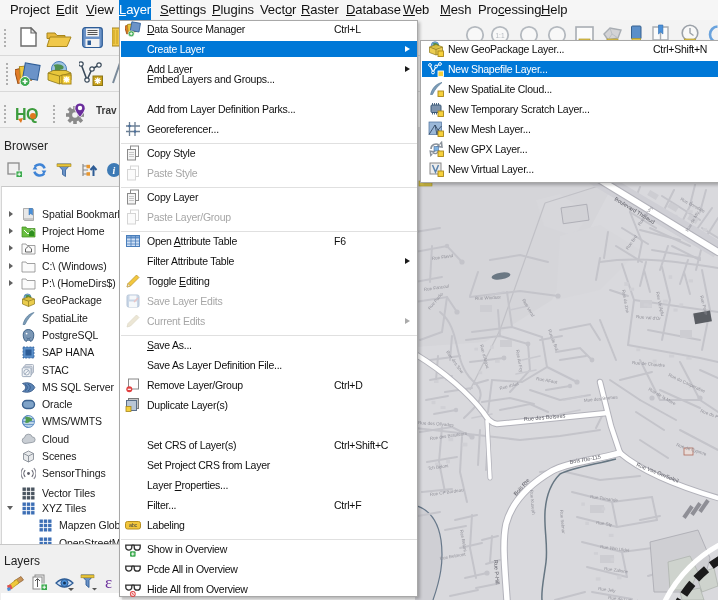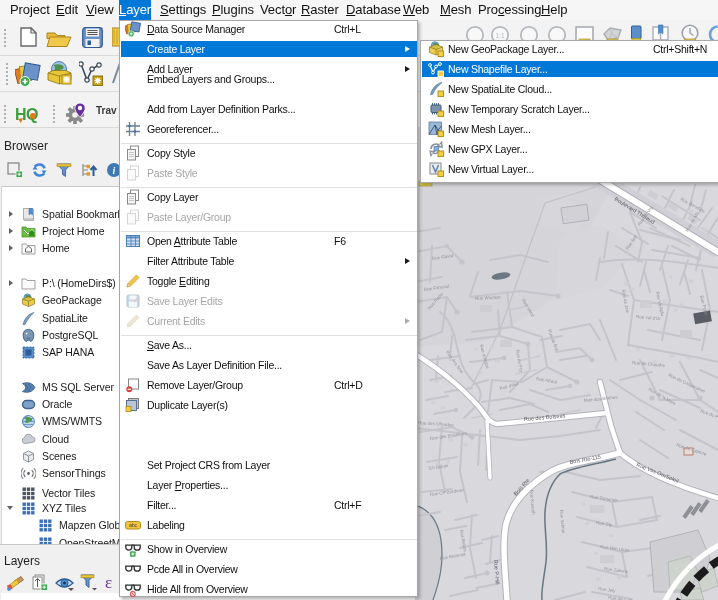--- a/index.html
+++ b/index.html
@@ -483,20 +483,27 @@
         <span class="txt">Project Home</span>
       </div>
       <div class="trow" style="top:53.400000000000006px">
         <span class="arr"></span>
         <span class="ticon"><svg width="15" height="15" viewBox="0 0 15 15" xmlns="http://www.w3.org/2000/svg">
             <path d="M1,3 h4 l1,1.5 h8 v8.5 h-13 Z" fill="#fbfbfb" stroke="#8a8a8a" stroke-width="0.8"></path>
             <path d="M4.5,11 v-3.2 l3,-2.6 3,2.6 v3.2 Z" fill="none" stroke="#555" stroke-width="0.9"></path>
           </svg></span>
         <span class="txt">Home</span>
       </div>
+      <div class="trow" style="top:70.7px">
+        <span class="arr"></span>
+        <span class="ticon"><svg width="15" height="15" viewBox="0 0 15 15" xmlns="http://www.w3.org/2000/svg">
+            <path d="M1,3 h4 l1,1.5 h8 v8.5 h-13 Z" fill="#fbfbfb" stroke="#8a8a8a" stroke-width="0.8"></path>
+          </svg></span>
+        <span class="txt">C:\ (Windows)</span>
+      </div>
       <div class="trow" style="top:88px">
         <span class="arr"></span>
         <span class="ticon"><svg width="15" height="15" viewBox="0 0 15 15" xmlns="http://www.w3.org/2000/svg">
             <path d="M1,3 h4 l1,1.5 h8 v8.5 h-13 Z" fill="#fbfbfb" stroke="#8a8a8a" stroke-width="0.8"></path>
           </svg></span>
         <span class="txt">P:\ (HomeDirs$)</span>
       </div>
       <div class="trow" style="top:105.3px">
         <span class="ticon"><svg width="15" height="15" viewBox="0 0 15 15" xmlns="http://www.w3.org/2000/svg">
             <circle cx="6.5" cy="4.5" r="3.6" fill="#7fb2d8" stroke="#3d6fa5" stroke-width="0.6"></circle>
@@ -519,20 +526,30 @@
             <path d="M9.5,9.5 C8.5,10.8 6.5,10.8 5.5,9.8" stroke="#33587f" stroke-width="0.7" fill="none"></path>
           </svg></span>
         <span class="txt">PostgreSQL</span>
       </div>
       <div class="trow" style="top:157.20000000000002px">
         <span class="ticon"><svg width="15" height="15" viewBox="0 0 15 15" xmlns="http://www.w3.org/2000/svg">
             <rect x="2" y="2" width="11" height="11" fill="#5b8fc9" stroke="#2d5c96" stroke-width="0.8" stroke-dasharray="2 1.2"></rect>
             <rect x="4.5" y="4.5" width="6" height="6" fill="#2d5c96"></rect>
           </svg></span>
         <span class="txt">SAP HANA</span>
+      </div>
+      <div class="trow" style="top:174.50000000000003px">
+        <span class="ticon"><svg width="15" height="15" viewBox="0 0 15 15" xmlns="http://www.w3.org/2000/svg">
+            <rect x="4" y="1.5" width="8.5" height="8.5" rx="1" fill="#eef1f5" stroke="#9aa5b5" stroke-width="0.8"></rect>
+            <rect x="2.5" y="3.2" width="8.5" height="8.5" rx="1" fill="#e2e8f0" stroke="#9aa5b5" stroke-width="0.8"></rect>
+            <rect x="1.2" y="4.8" width="8.8" height="8.8" rx="1" fill="#f2f5f8" stroke="#8a99ad" stroke-width="0.8"></rect>
+            <circle cx="5.6" cy="9.2" r="2.8" fill="none" stroke="#8a99ad" stroke-width="0.8"></circle>
+            <path d="M3.6,11.2 L7.6,7.2" stroke="#8a99ad" stroke-width="0.8"></path>
+          </svg></span>
+        <span class="txt">STAC</span>
       </div>
       <div class="trow" style="top:191.80000000000004px">
         <span class="ticon"><svg width="15" height="15" viewBox="0 0 15 15" xmlns="http://www.w3.org/2000/svg">
             <path d="M1.5,3.5 C7,1.5 12,3.5 13.8,7.5 C12,11.5 7,13.5 1.5,11.5 C5.5,9.5 5.5,5.5 1.5,3.5 Z" fill="#5b84b5" stroke="#2d5080" stroke-width="0.8"></path>
             <path d="M4,4.5 C7,6 7,9 4,10.5 M7,4 C10,5.8 10,9.2 7,11" stroke="#2d5080" stroke-width="0.8" fill="none"></path>
           </svg></span>
         <span class="txt">MS SQL Server</span>
       </div>
       <div class="trow" style="top:209.10000000000005px">
         <span class="ticon"><svg width="15" height="15" viewBox="0 0 15 15" xmlns="http://www.w3.org/2000/svg">
@@ -798,20 +815,24 @@
       <span class="sc">Ctrl+D</span>
     </div>
     <div class="mi" style="top:376px">
       <span class="micon"><svg width="16" height="16" viewBox="0 0 16 16" xmlns="http://www.w3.org/2000/svg">
           <rect x="3.5" y="1.5" width="10" height="10" fill="#c4c4c4" stroke="#7a7a7a"></rect>
           <rect x="1.5" y="3.5" width="10" height="10" fill="#b9c6d6" stroke="#5a6f88"></rect>
           <rect x="1" y="9.5" width="5" height="5" fill="#f5d03c" stroke="#a8861a" stroke-width="0.8"></rect>
         </svg></span>
       <span class="lbl">Duplicate Layer(s)</span>
     </div>
+    <div class="mi" style="top:416px">
+      <span class="lbl">Set CRS of Layer(s)</span>
+      <span class="sc">Ctrl+Shift+C</span>
+    </div>
     <div class="mi" style="top:436px">
       <span class="lbl">Set Project CRS from Layer</span>
     </div>
     <div class="mi" style="top:456px">
       <span class="lbl">Layer <u>P</u>roperties...</span>
     </div>
     <div class="mi" style="top:476px">
       <span class="lbl">Filter...</span>
       <span class="sc">Ctrl+F</span>
     </div>

